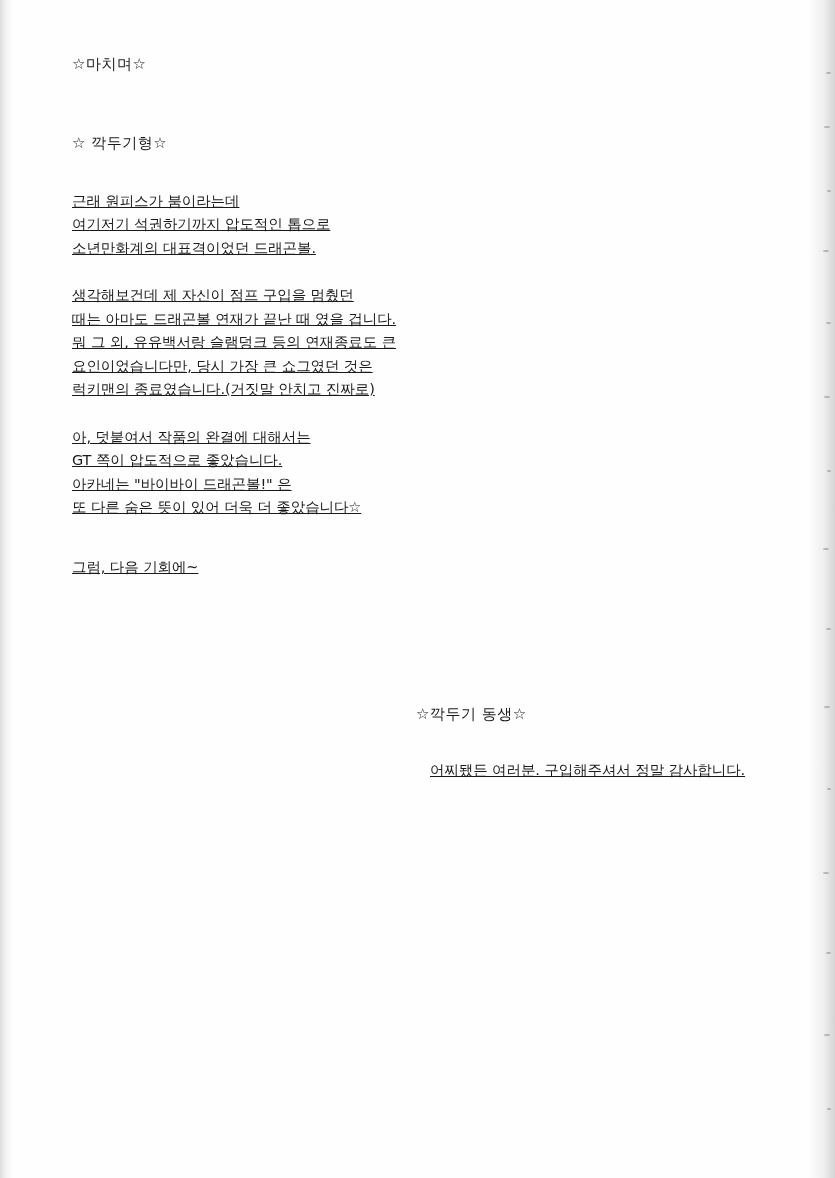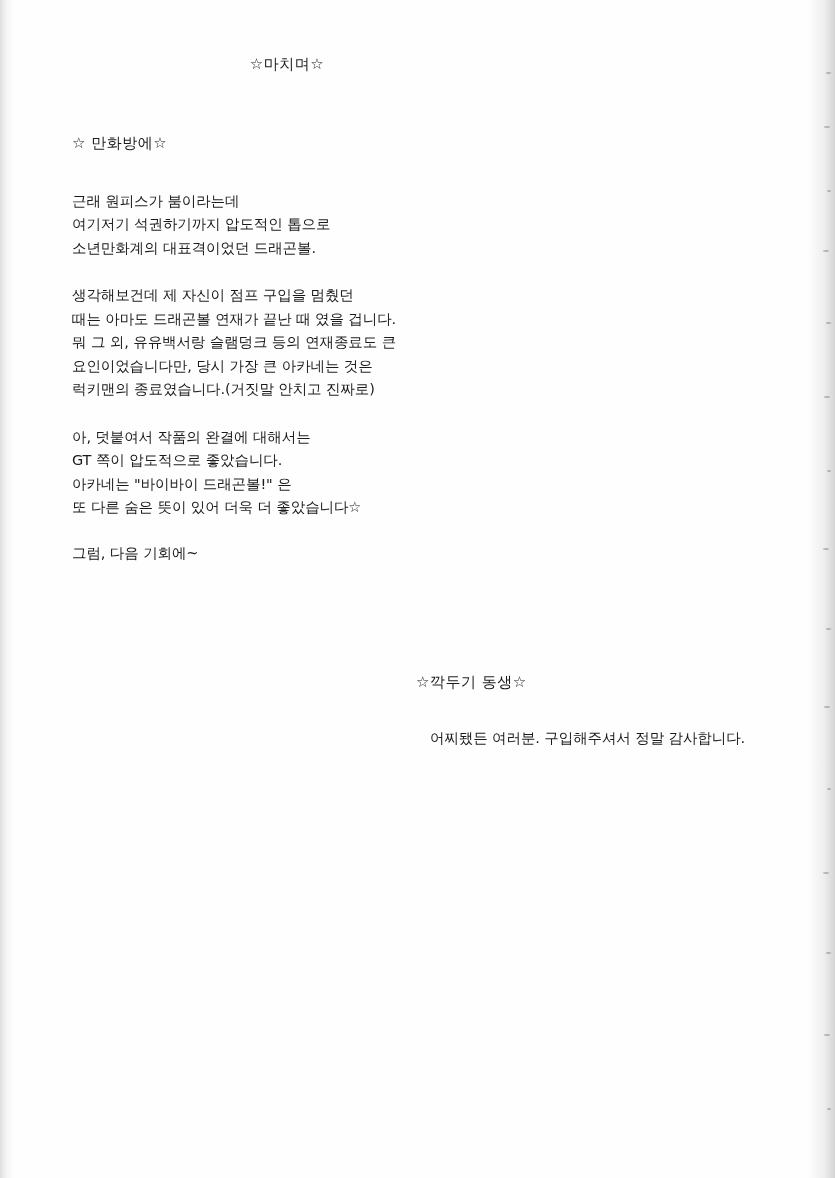--- a/index.html
+++ b/index.html
@@ -44,52 +44,52 @@
   }
   .col-left {
     position: absolute;
     left: 72px;
     top: 54px;
     width: 430px;
   }
   .col-right {
     position: absolute;
     left: 408px;
-    top: 672px;
+    top: 704px;
     width: 400px;
   }
   .heading {
     font-size: 15px;
     line-height: 1.4;
     letter-spacing: .5px;
     margin: 0 0 0 0;
-    text-align: center;
   }
   .heading-2 {
     font-size: 15px;
     line-height: 1.4;
     letter-spacing: .5px;
     margin: 58px 0 0 0;
   }
   .heading-center {
     font-size: 15px;
     line-height: 1.4;
     letter-spacing: .5px;
     margin: 0 0 0 0;
     padding-left: 8px;
   }
   .para {
     font-size: 14.5px;
     line-height: 1.62;
     margin: 0;
     white-space: pre-line;
     letter-spacing: -0.1px;
+    text-decoration: underline;
   }
   .p-gap-lg { margin-top: 24px; }
-  .p-gap-md { margin-top: 22px; }
+  .p-gap-md { margin-top: 36px; }
   .block-first { margin-top: 36px; }
   .right-body { padding-left: 8px; }
   .right-indent { padding-left: 2px; margin-left: 20px; }
 </style>
 </head>
 <body>
 
 <div class="page">
 
   <div class="edge-left"></div>
@@ -106,28 +106,28 @@
   <div class="speck" style="left:826px; top:628px; width:5px; height:2px;"></div>
   <div class="speck" style="left:824px; top:706px; width:6px; height:2px;"></div>
   <div class="speck" style="left:827px; top:788px; width:4px; height:2px;"></div>
   <div class="speck" style="left:823px; top:872px; width:6px; height:2px;"></div>
   <div class="speck" style="left:826px; top:952px; width:5px; height:2px;"></div>
   <div class="speck" style="left:824px; top:1034px; width:6px; height:2px;"></div>
   <div class="speck" style="left:827px; top:1108px; width:4px; height:2px;"></div>
 
   <div class="col-left">
     <p class="heading">☆마치며☆</p>
-    <p class="heading-2">☆ 만화방에☆</p>
+    <p class="heading-2">☆ 깍두기형☆</p>
     <p class="para block-first">근래 원피스가 붐이라는데
 여기저기 석권하기까지 압도적인 톱으로
 소년만화계의 대표격이었던 드래곤볼.</p>
     <p class="para p-gap-lg">생각해보건데 제 자신이 점프 구입을 멈췄던
 때는 아마도 드래곤볼 연재가 끝난 때 였을 겁니다.
 뭐 그 외, 유유백서랑 슬램덩크 등의 연재종료도 큰
-요인이었습니다만, 당시 가장 큰 아카네는 것은
+요인이었습니다만, 당시 가장 큰 쇼그였던 것은
 럭키맨의 종료였습니다.(거짓말 안치고 진짜로)</p>
     <p class="para p-gap-lg">아, 덧붙여서 작품의 완결에 대해서는
 GT 쪽이 압도적으로 좋았습니다.
 아카네는 "바이바이 드래곤볼!" 은
 또 다른 숨은 뜻이 있어 더욱 더 좋았습니다☆</p>
     <p class="para p-gap-md">그럼, 다음 기회에~</p>
   </div>
 
   <div class="col-right">
     <p class="heading-center">☆깍두기 동생☆</p>

